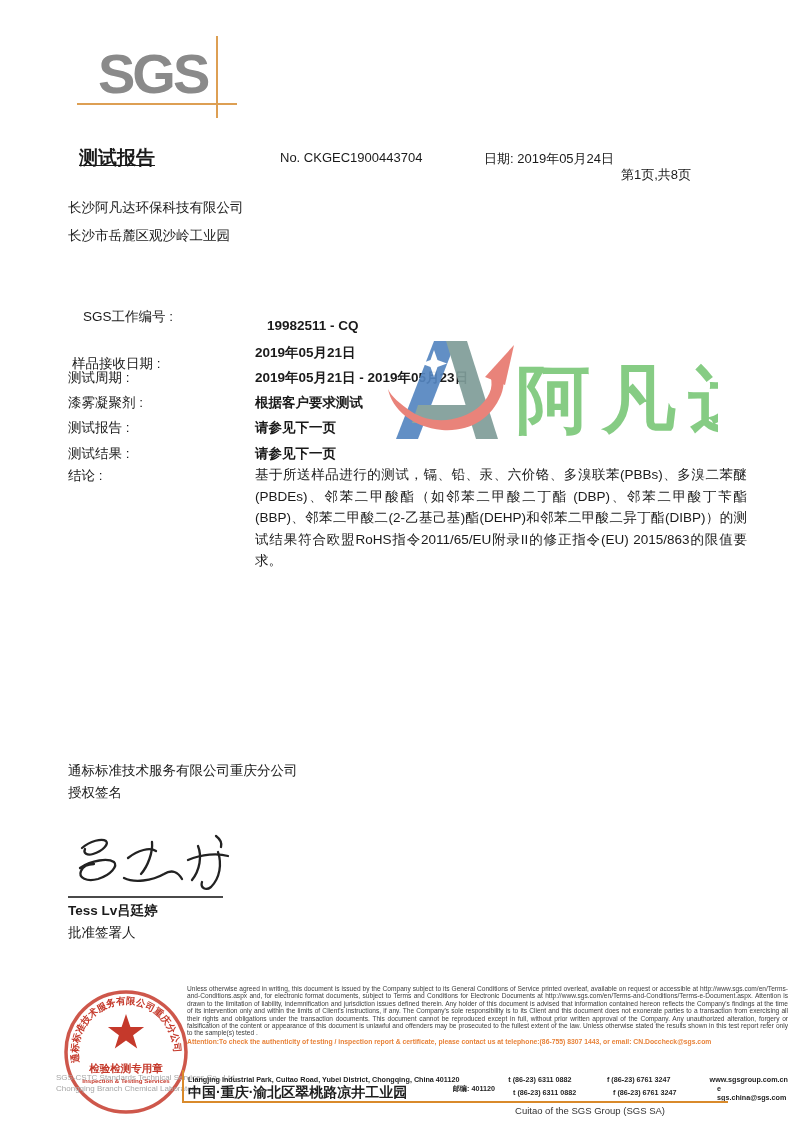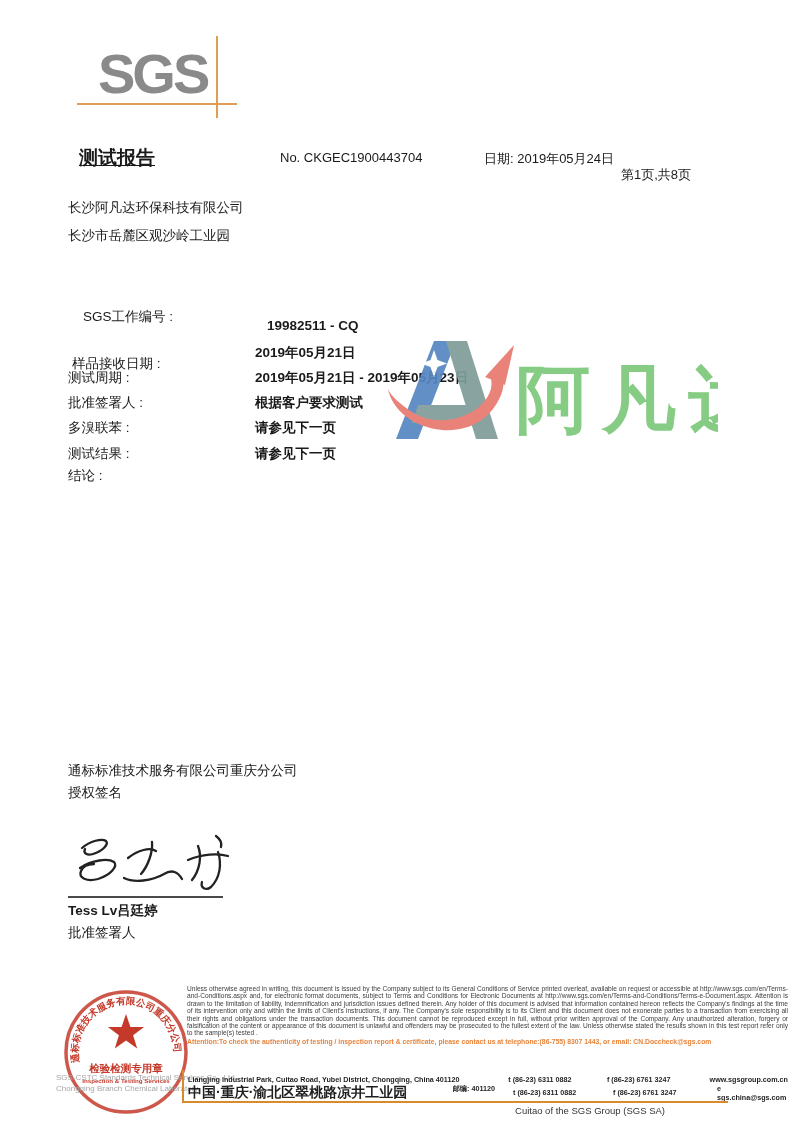--- a/index.html
+++ b/index.html
@@ -61,24 +61,24 @@
 
   <div class="abs row-label" style="left:68px;top:308px;margin-left:15px;">SGS工作编号 :</div>
   <div class="abs row-value" style="left:255px;top:318px;margin-left:12px;">19982511 - CQ</div>
 
   <div class="abs row-label" style="left:72px;top:344px;margin-top:11px;">样品接收日期 :</div>
   <div class="abs row-value" style="left:255px;top:344px;">2019年05月21日</div>
 
   <div class="abs row-label" style="left:68px;top:369px;">测试周期 :</div>
   <div class="abs row-value" style="left:255px;top:369px;">2019年05月21日 - 2019年05月23日</div>
 
-  <div class="abs row-label" style="left:68px;top:394px;">批准签署人 :</div>
+  <div class="abs row-label" style="left:68px;top:394px;">漆雾凝聚剂 :</div>
   <div class="abs row-value" style="left:255px;top:394px;">根据客户要求测试</div>
 
-  <div class="abs row-label" style="left:68px;top:419px;">多溴联苯 :</div>
+  <div class="abs row-label" style="left:68px;top:419px;">测试报告 :</div>
   <div class="abs row-value" style="left:255px;top:419px;">请参见下一页</div>
 
   <div class="abs row-label" style="left:68px;top:445px;">测试结果 :</div>
   <div class="abs row-value" style="left:255px;top:445px;">请参见下一页</div>
 
   <div class="abs wm" style="left:388px;top:333px;">
     <svg width="330" height="118" viewBox="0 0 330 118">
 
       <polygon points="8,106 46,8 68,8 30,106" fill="#5586C1"></polygon>
 
@@ -89,20 +89,21 @@
       <polygon points="30,72 86,72 92,90 24,90" fill="#7F9D99"></polygon>
 
       <path d="M0,56 C4,76 24,94 54,97 C82,99 103,86 113,62 C117,52 117,40 110,33 L101,40 C106,50 104,62 92,73 C74,89 44,92 24,79 C12,71 3,63 0,56 Z" fill="#E8796F"></path>
       <path d="M97,44 L126,12 L117,52 Z" fill="#E8796F"></path>
 
       <text x="128" y="92" font-size="74" font-weight="bold" fill="#7CC87A" letter-spacing="12">阿凡达</text>
     </svg>
   </div>
 
   <div class="abs row-label" style="left:68px;top:467px;">结论 :</div>
+  <div class="abs conclusion-text" style="left:255px;top:464px;width:492px;">基于所送样品进行的测试，镉、铅、汞、六价铬、多溴联苯(PBBs)、多溴二苯醚(PBDEs)、邻苯二甲酸酯（如邻苯二甲酸二丁酯 (DBP)、邻苯二甲酸丁苄酯(BBP)、邻苯二甲酸二(2-乙基己基)酯(DEHP)和邻苯二甲酸二异丁酯(DIBP)）的测试结果符合欧盟RoHS指令2011/65/EU附录II的修正指令(EU) 2015/863的限值要求。</div>
 
   <div class="abs body-text" style="left:68px;top:761px;">通标标准技术服务有限公司重庆分公司</div>
   <div class="abs body-text" style="left:68px;top:783px;">授权签名</div>
 
   <div class="abs" style="left:70px;top:826px;">
     <svg width="180" height="75" viewBox="0 0 180 75">
       <g fill="none" stroke="#222222" stroke-width="2.3" stroke-linecap="round">
         <path d="M12,22 C20,15 32,12 36,15 C39,18 33,25 23,28 C17,30 13,27 15,23"></path>
         <path d="M10,42 C22,34 38,32 44,36 C48,40 41,49 28,53 C17,56 8,52 11,45 C13,40 19,38 24,38"></path>
         <path d="M58,32 C68,24 80,21 86,25"></path>

